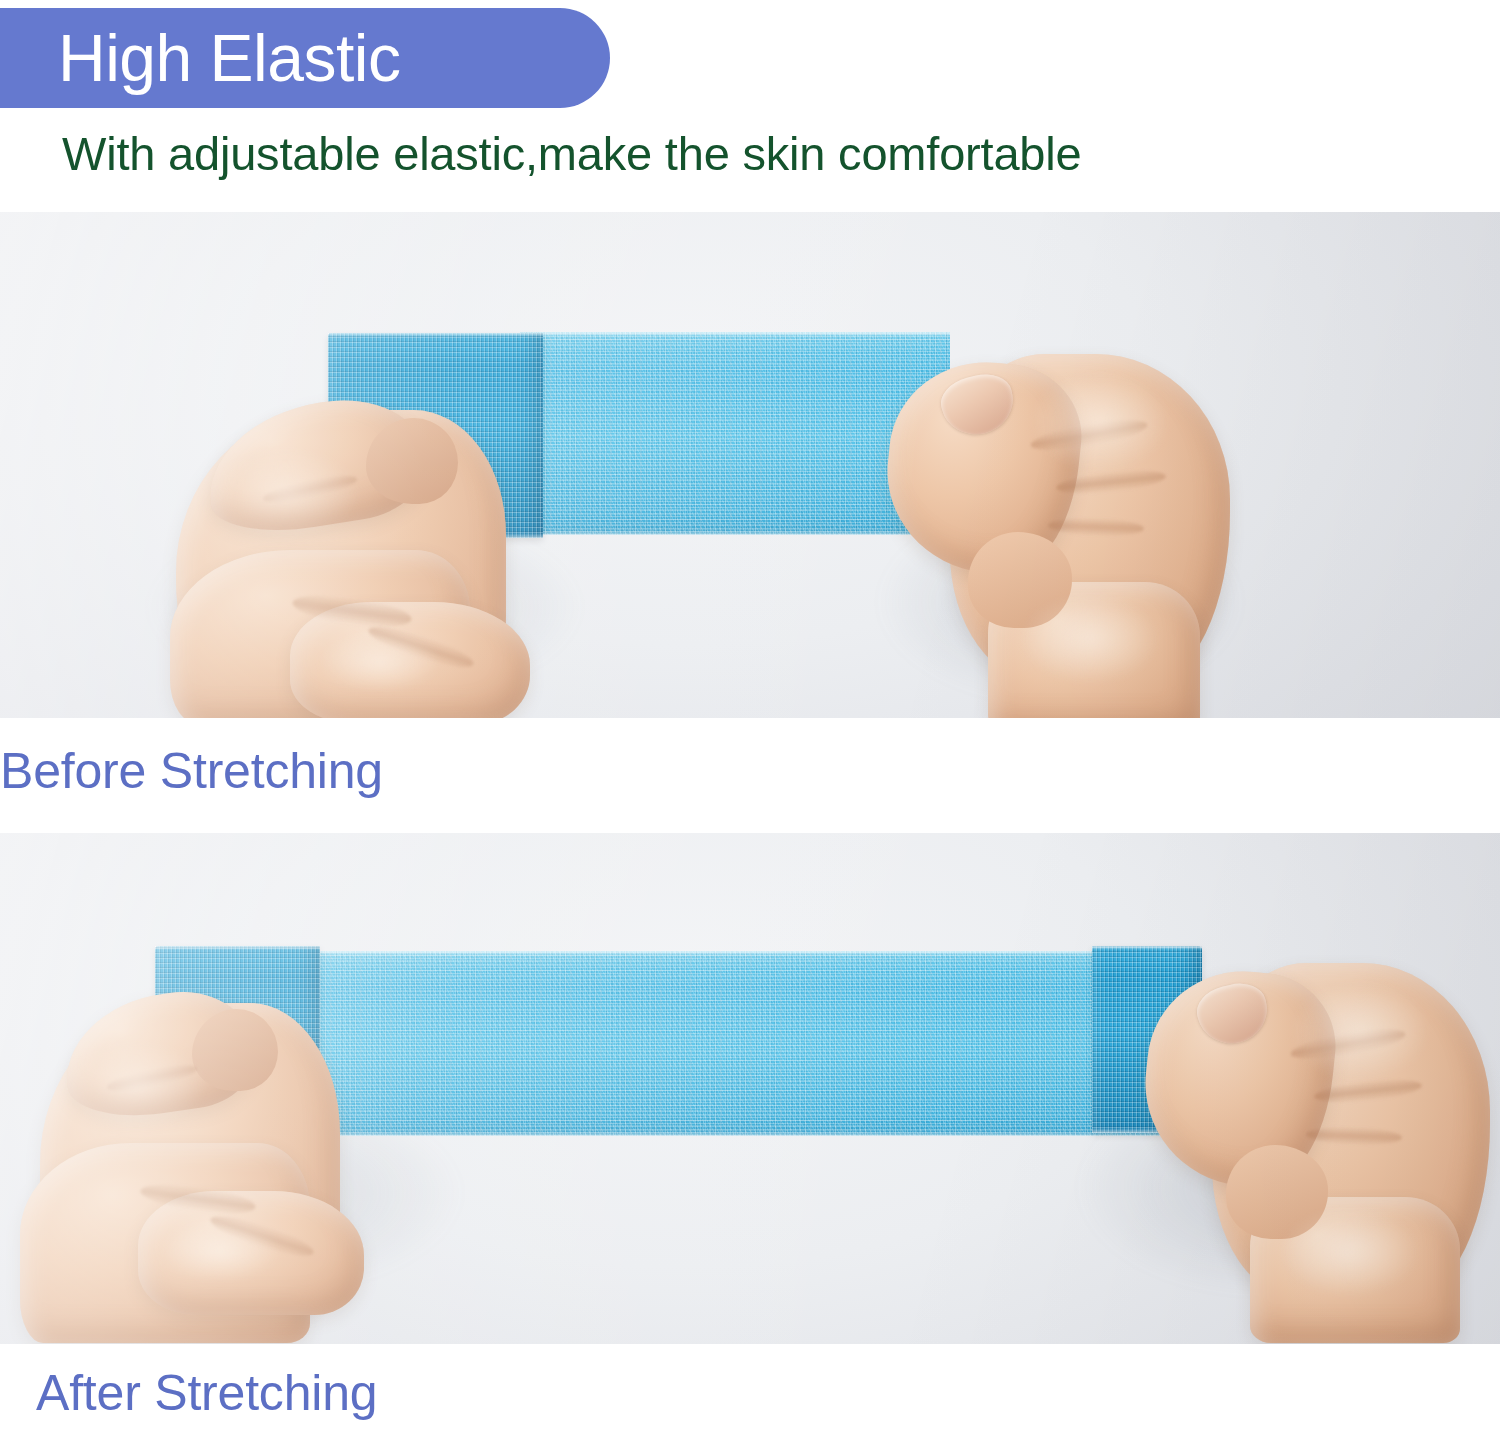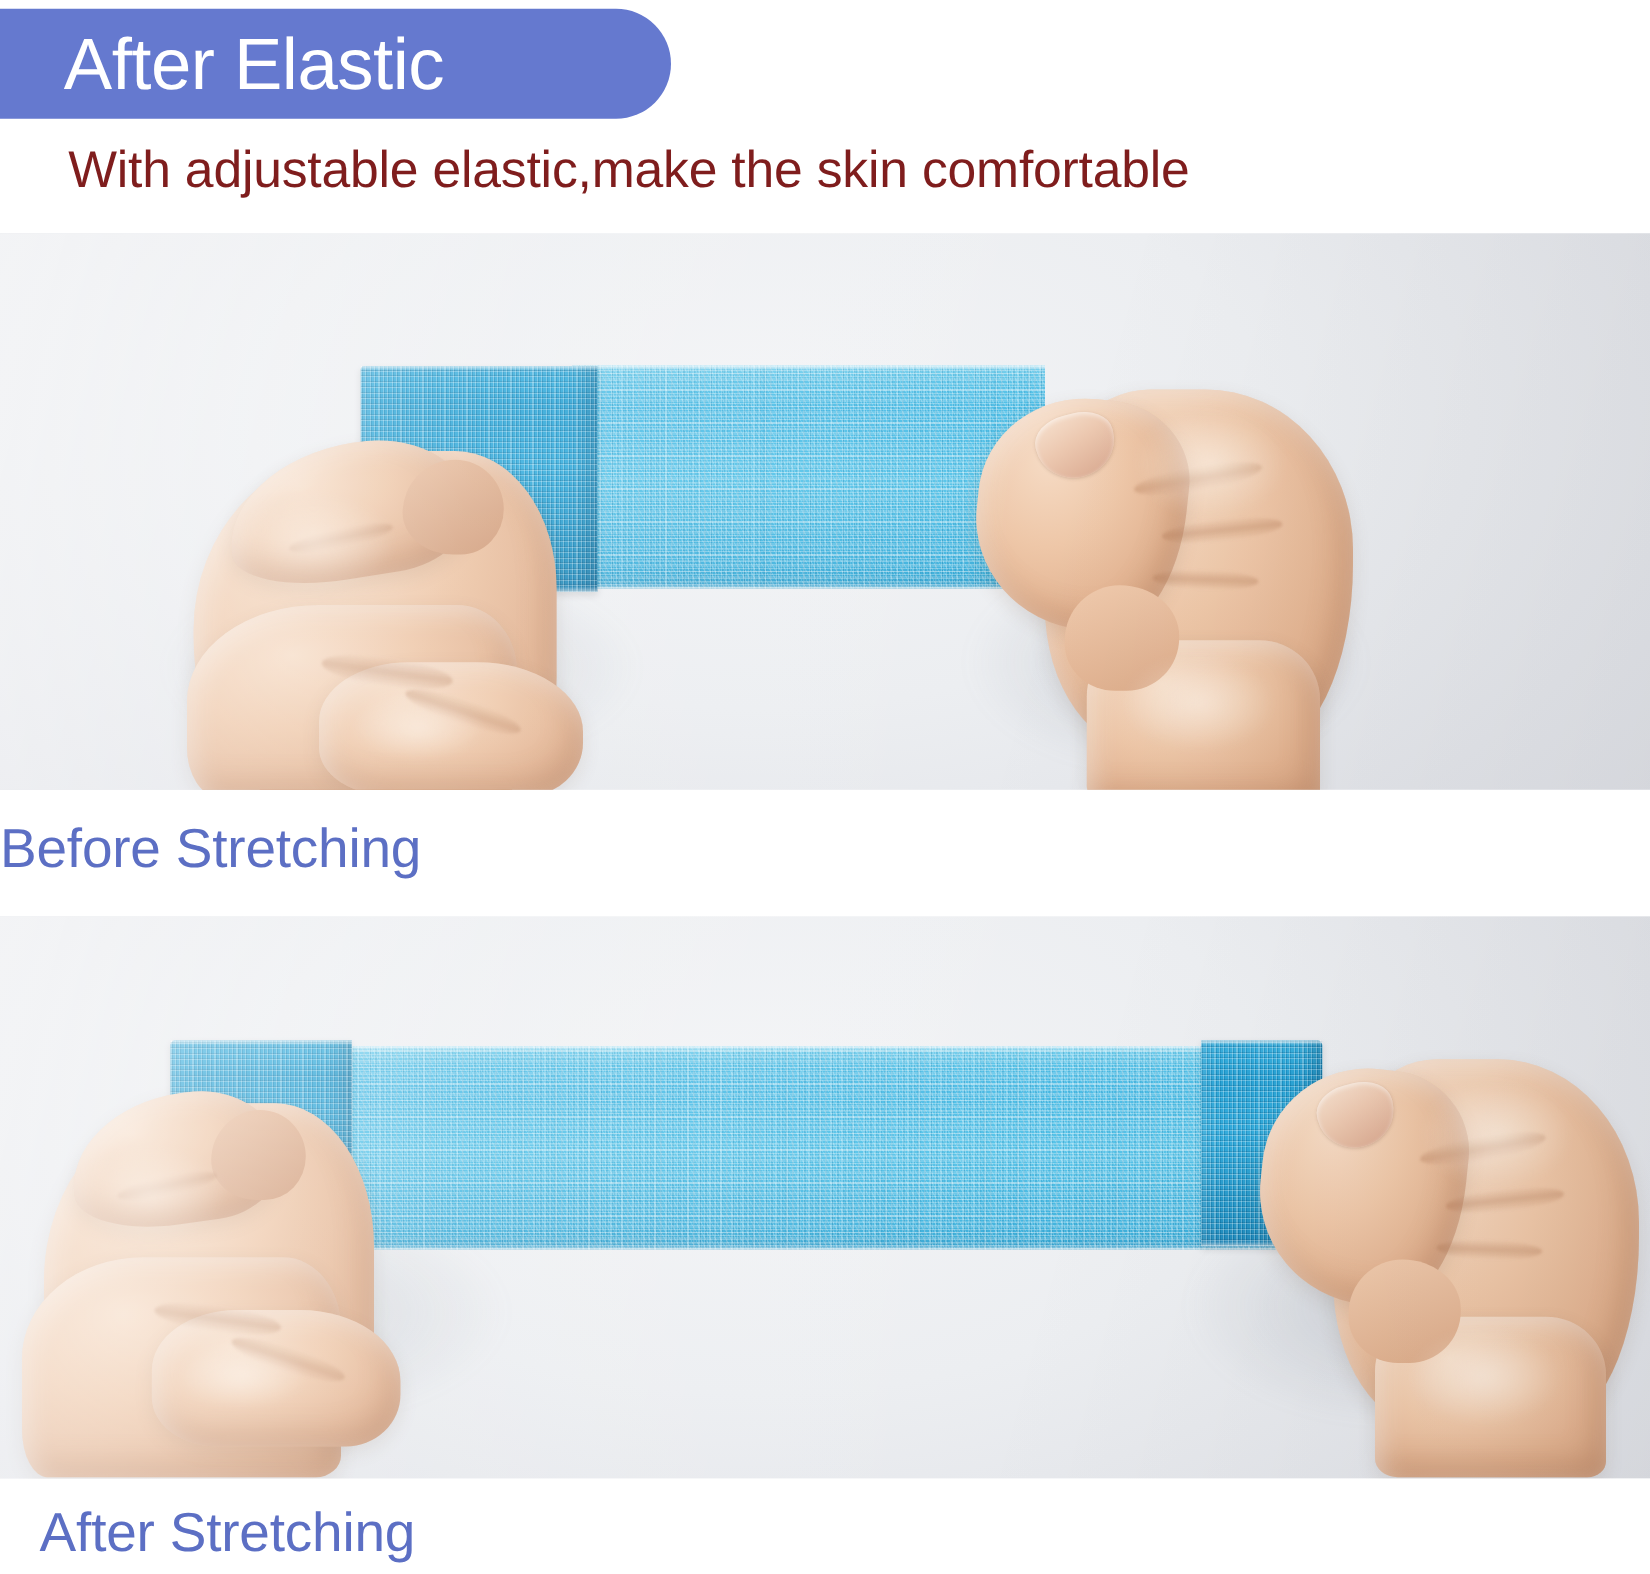--- a/index.html
+++ b/index.html
@@ -15,21 +15,21 @@
     background:#6579cf;
     border-radius:0 50px 50px 0;
     display:flex;align-items:center;
   }
   .badge-text{
     color:#ffffff;font-size:66px;line-height:1;font-weight:400;
     margin-left:58px;letter-spacing:-0.5px;white-space:nowrap;
   }
   .subtitle{
     position:absolute;left:62px;top:128px;width:1380px;
-    color:#7f1d1d;font-size:47px;line-height:1.12;font-weight:400;
+    color:#14532d;font-size:47px;line-height:1.12;font-weight:400;
     white-space:nowrap;letter-spacing:-0.2px;
   }
 
   
   .photo{
     position:absolute;left:0;width:1500px;overflow:hidden;
     background:
       radial-gradient(ellipse 1100px 620px at 46% 34%, #f3f4f6 0%, #eceef1 42%, #e2e4e9 76%, #dcdee4 100%);
   }
   #photo-before{top:212px;height:506px;}
@@ -135,21 +135,21 @@
     position:absolute;left:0;width:1500px;text-align:left;
     color:#5c6fc4;font-size:50px;font-weight:400;letter-spacing:-0.2px;
   }
   #caption-before{top:742px;}
   #caption-after{top:1364px;margin-left:36px;}
 </style>
 </head>
 <body>
 
 <div class="badge">
-  <span class="badge-text">After Elastic</span>
+  <span class="badge-text">High Elastic</span>
 </div>
 <div class="subtitle">With adjustable elastic,make the skin comfortable</div>
 
 <div class="photo" id="photo-before">
 
   <div class="shadow-soft" style="left:150px;top:300px;width:430px;height:190px;"></div>
   <div class="shadow-soft" style="left:880px;top:290px;width:360px;height:200px;"></div>
 
   <div class="band flat" style="left:520px;top:120px;width:430px;height:203px;">
     <div class="speck"></div>

